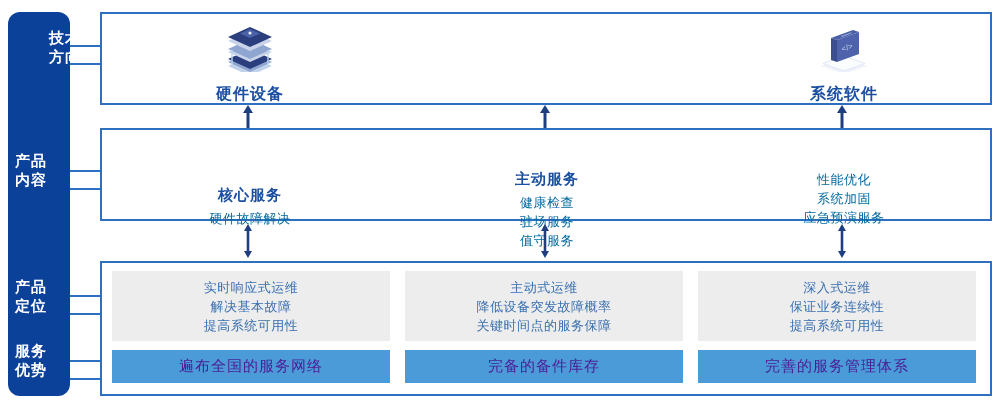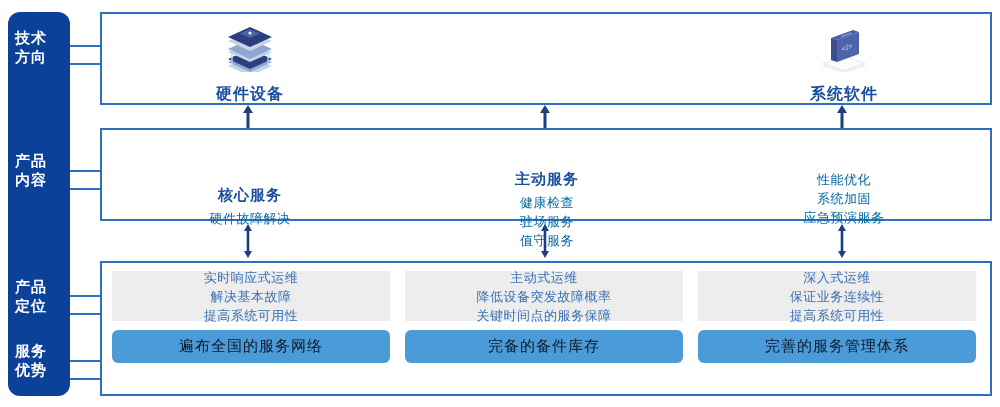--- a/index.html
+++ b/index.html
@@ -37,21 +37,21 @@
     width: 62px;
     text-align: center;
     color: #ffffff;
     font-weight: bold;
     font-size: 15px;
     line-height: 19px;
     letter-spacing: 1px;
   }
   .sidebar-item .ln { display: block; }
 
-  .si-tech   { top: 28px; }
+  .si-tech   { top: 28px; padding-left: 34px; }
   .si-prod   { top: 151px; }
   .si-pos    { top: 277px; }
   .si-adv    { top: 341px; }
 
   
   .conn {
     position: absolute;
     height: 2px;
     background: #2E6FC0;
   }
@@ -121,44 +121,43 @@
     position: absolute;
     top: 8px;
     width: 278px;
   }
   .pc-0 { left: 10px; }
   .pc-1 { left: 303px; }
   .pc-2 { left: 596px; }
 
   .gray-card {
     background: #EDEDED;
-    height: 50px;
+    height: 70px;
     display: flex;
     flex-direction: column;
     align-items: center;
     justify-content: center;
     text-align: center;
   }
   .gray-card .g-line {
     font-size: 13px;
     color: #3A6FB0;
     line-height: 19px;
     letter-spacing: 0.5px;
   }
   .blue-bar {
     margin-top: 9px;
     background: #4A9BD8;
     height: 33px;
     display: flex;
     align-items: center;
     justify-content: center;
-    color: #0f172a;
+    color: #4c1d95;
     font-size: 15px;
     letter-spacing: 1px;
-    border-radius: 6px;
   }
 
   
   .arrow {
     position: absolute;
     width: 14px;
   }
 </style>
 </head>
 <body>

